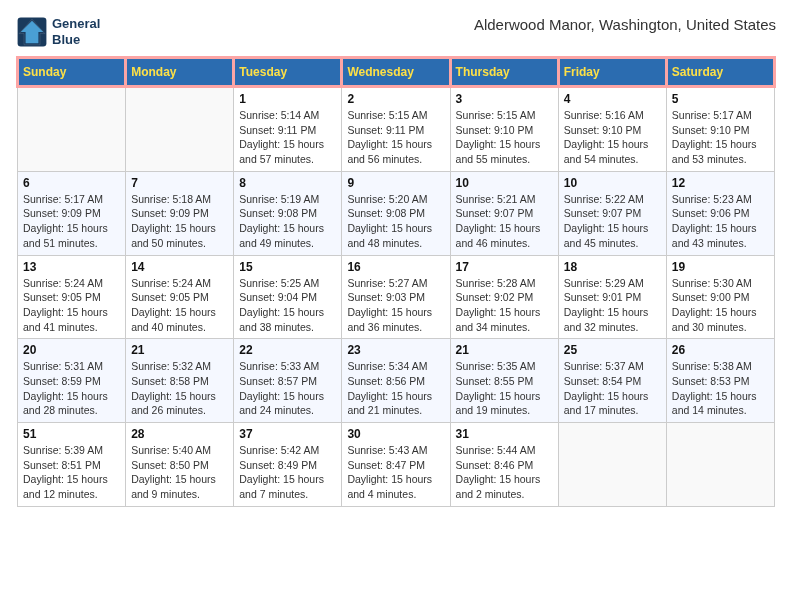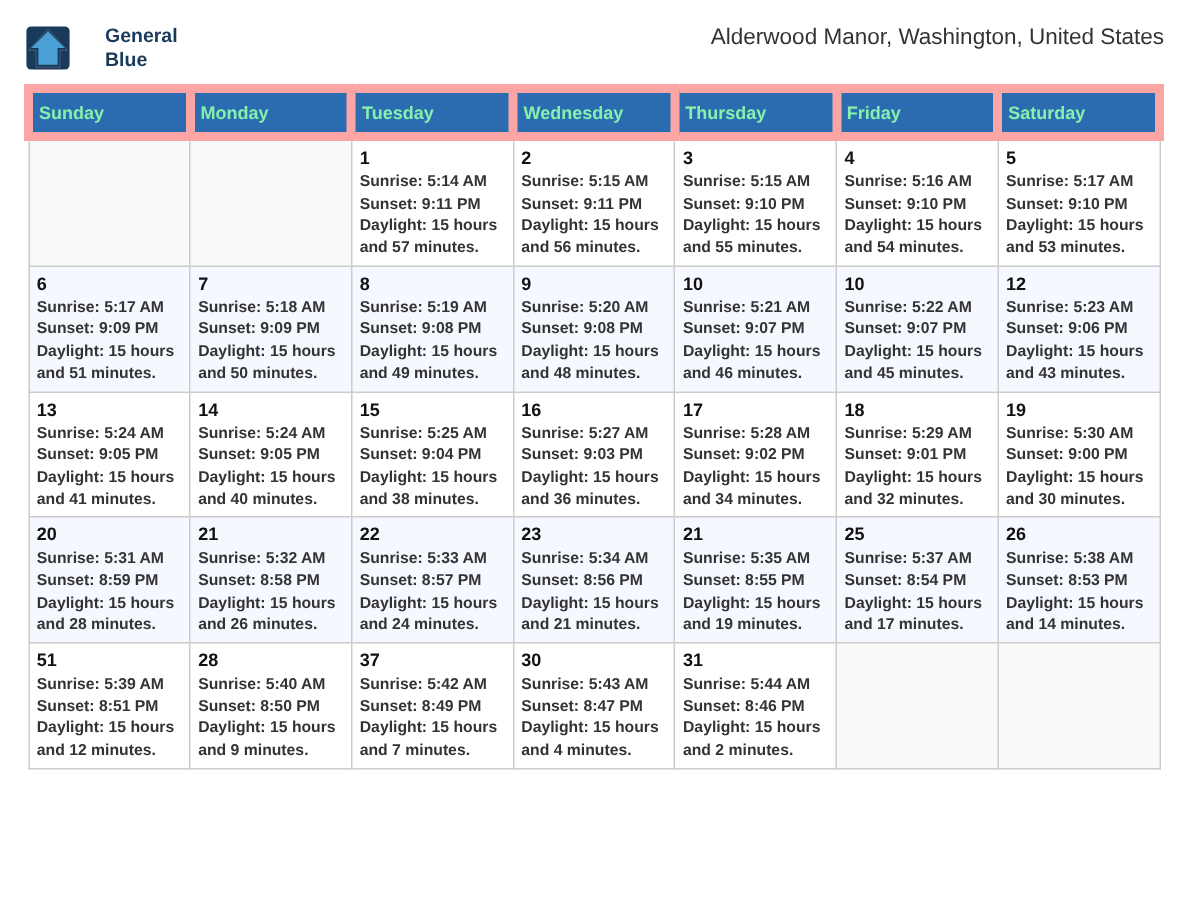--- a/index.html
+++ b/index.html
@@ -19,21 +19,20 @@
     .logo {
       display: flex;
       align-items: center;
       gap: 4px;
     }
     .logo-text {
       font-size: 13px;
       font-weight: bold;
       color: #1a3a5c;
       line-height: 1.2;
-      margin-left: 18px;
     }
     .logo-icon {
       width: 32px;
       height: 32px;
     }
     .title-block {
       text-align: right;
     }
     .main-title {
       font-size: 36px;
@@ -46,26 +45,26 @@
       color: #333;
       margin-left: 27px;
     }
     .calendar {
       width: 100%;
       border-collapse: collapse;
       font-size: 11px;
     }
     .calendar th {
       background: #2b6cb0;
-      color: #86efac;
+      color: #fde047;
       padding: 6px 4px;
       text-align: left;
       font-size: 12px;
       font-weight: bold;
-      border: 6px solid #fca5a5;
+      border: 3px solid #fca5a5;
     }
     .calendar td {
       border: 1px solid #ccc;
       vertical-align: top;
       padding: 4px 5px;
       width: 108px;
       min-height: 80px;
       background: #fff;
     }
     .calendar tr:nth-child(even) td {
@@ -74,21 +73,20 @@
     .day-num {
       font-weight: bold;
       font-size: 12px;
       color: #111;
       margin-bottom: 2px;
     }
     .day-info {
       color: #333;
       font-size: 10.5px;
       line-height: 1.4;
-      font-weight: bold;
     }
     .empty-cell {
       background: #f9f9f9 !important;
     }
   </style>
 </head>
 <body>
 
 <div class="header">
   <div class="logo">

